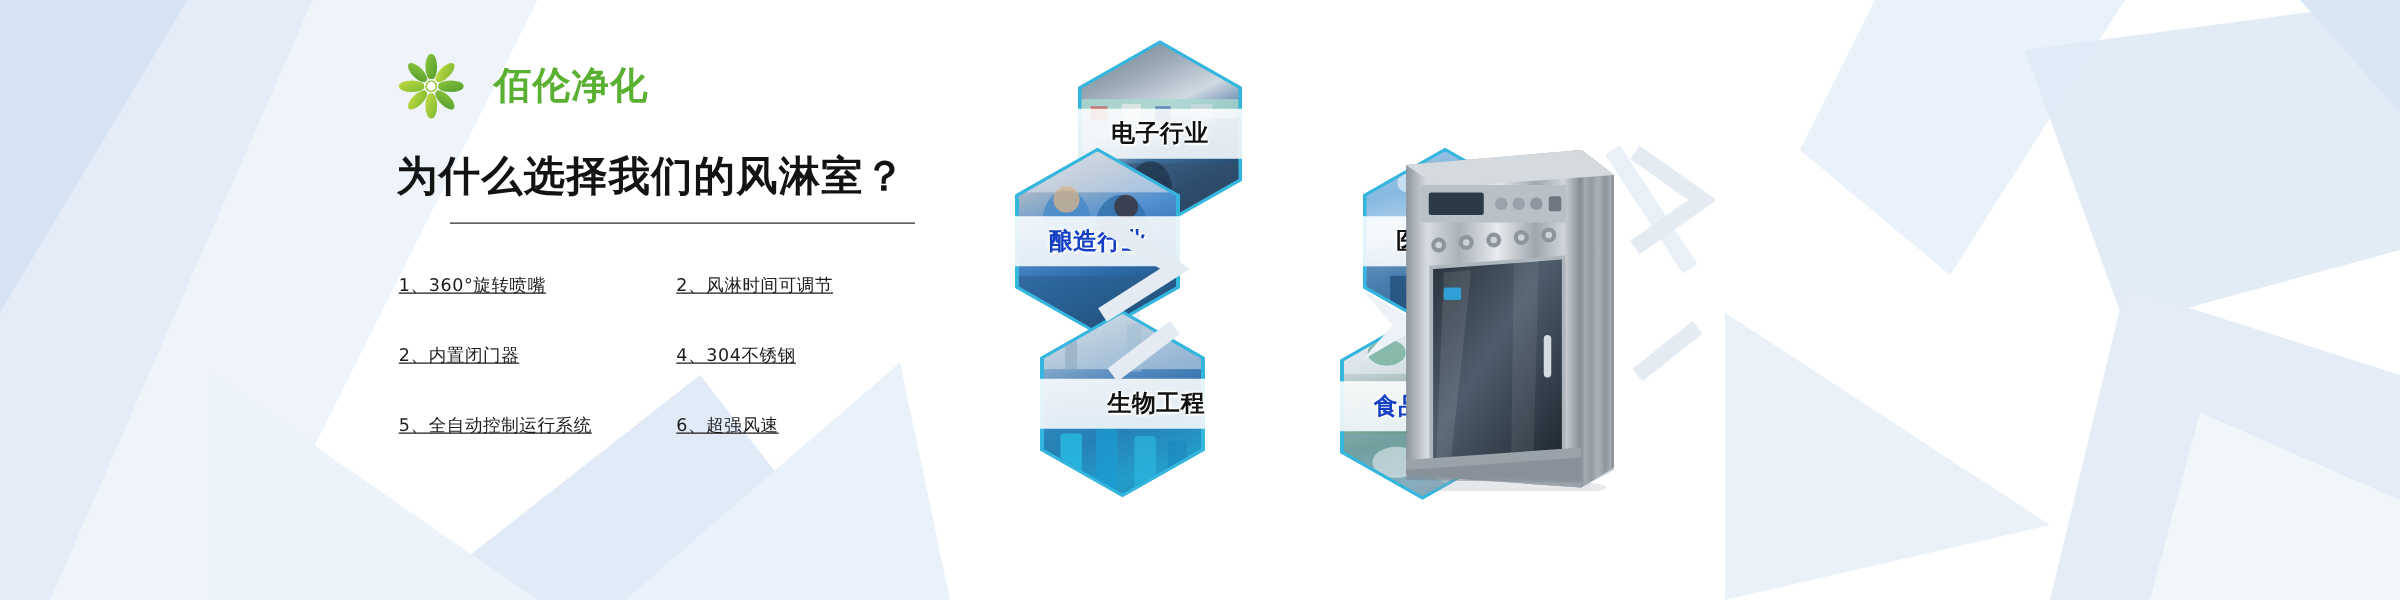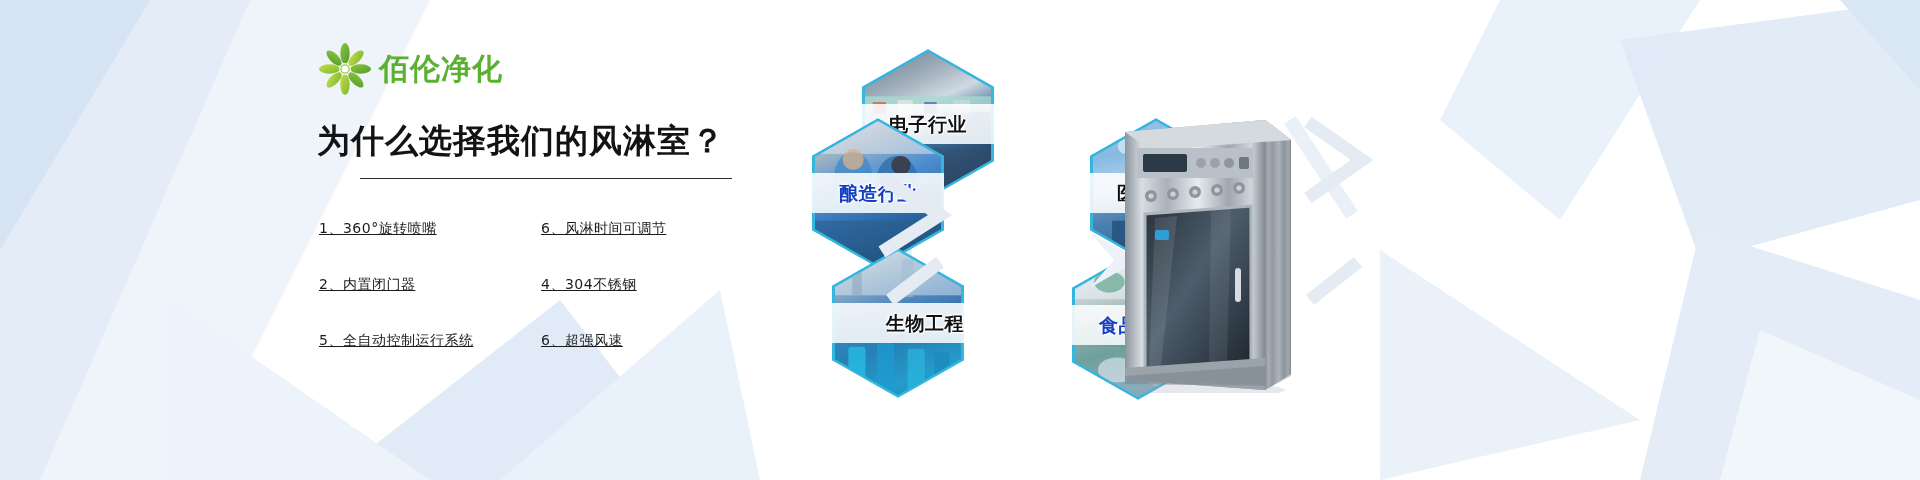--- a/index.html
+++ b/index.html
@@ -13,21 +13,21 @@
 
   
   .bg { position:absolute; inset:0; z-index:0; }
   .bg svg { display:block; width:1920px; height:480px; }
 
   
   .left-panel {
     position:absolute; left:305px; top:40px; width:450px; height:380px;
     z-index:5;
   }
-  .brand { display:flex; align-items:center; gap:8px; height:58px; padding-left:14px; }
+  .brand { display:flex; align-items:center; gap:24px; height:58px; padding-left:14px; }
   .brand-mark { width:52px; height:52px; flex:0 0 52px; }
   .brand-name {
     font-size:30px; font-weight:bold; color:#5ab031; letter-spacing:1px;
     font-family:"DejaVu Sans","Liberation Sans",sans-serif;
     line-height:1;
   }
   .headline {
     margin-top:21px; padding-left:12px;
     font-size:33px; font-weight:bold; color:#131313; letter-spacing:1px;
     white-space:nowrap;
@@ -163,21 +163,21 @@
       </span>
       <span class="brand-name">佰伦净化</span>
     </div>
 
     <div class="headline">为什么选择我们的风淋室？</div>
 
     <div class="divider"></div>
 
     <div class="feature-grid">
       <div class="feature-item">1、360°旋转喷嘴</div>
-      <div class="feature-item">6、风淋时间可调节</div>
+      <div class="feature-item">2、风淋时间可调节</div>
       <div class="feature-item">2、内置闭门器</div>
       <div class="feature-item">4、304不锈钢</div>
       <div class="feature-item">5、全自动控制运行系统</div>
       <div class="feature-item">6、超强风速</div>
     </div>
   </div>
 
   <div class="hex-area">
 
     <svg class="connector" style="left:0;top:0;width:700px;height:480px;" viewBox="0 0 700 480" xmlns="http://www.w3.org/2000/svg">
@@ -185,21 +185,21 @@
         <path d="M 92,178 L 150,215 L 92,252"></path>
         <path d="M 518,122 L 572,160 L 518,198"></path>
         <path d="M 100,300 L 150,262"></path>
         <path d="M 520,300 L 568,262"></path>
       </g>
       <g fill="#edf2f8">
         <polygon points="300,232 348,260 300,288 324,260"></polygon>
       </g>
     </svg>
 
-    <div class="hex" style="left:72px; top:49px;">
+    <div class="hex" style="left:72px; top:32px;">
       <div class="ring"></div>
       <div class="photo" style="background:linear-gradient(155deg,#6f7d8c 0%,#9aa9b6 22%,#cfd9e2 40%,#3f6f9c 58%,#26486b 78%,#1a2f45 100%);">
         <svg viewBox="0 0 132 150" style="width:100%;height:100%;">
           <rect x="0" y="46" width="132" height="16" fill="#a8d8cf" opacity=".8"></rect>
           <rect x="8" y="52" width="14" height="12" fill="#d94b4b" opacity=".7"></rect>
           <rect x="34" y="50" width="16" height="14" fill="#e8e8e8" opacity=".75"></rect>
           <rect x="62" y="52" width="13" height="12" fill="#3b63a8" opacity=".7"></rect>
           <rect x="92" y="50" width="18" height="14" fill="#cfd9e2" opacity=".7"></rect>
           <rect x="0" y="100" width="132" height="50" fill="#35506e" opacity=".55"></rect>
           <ellipse cx="58" cy="122" rx="18" ry="24" fill="#1b2a3c" opacity=".6"></ellipse>

